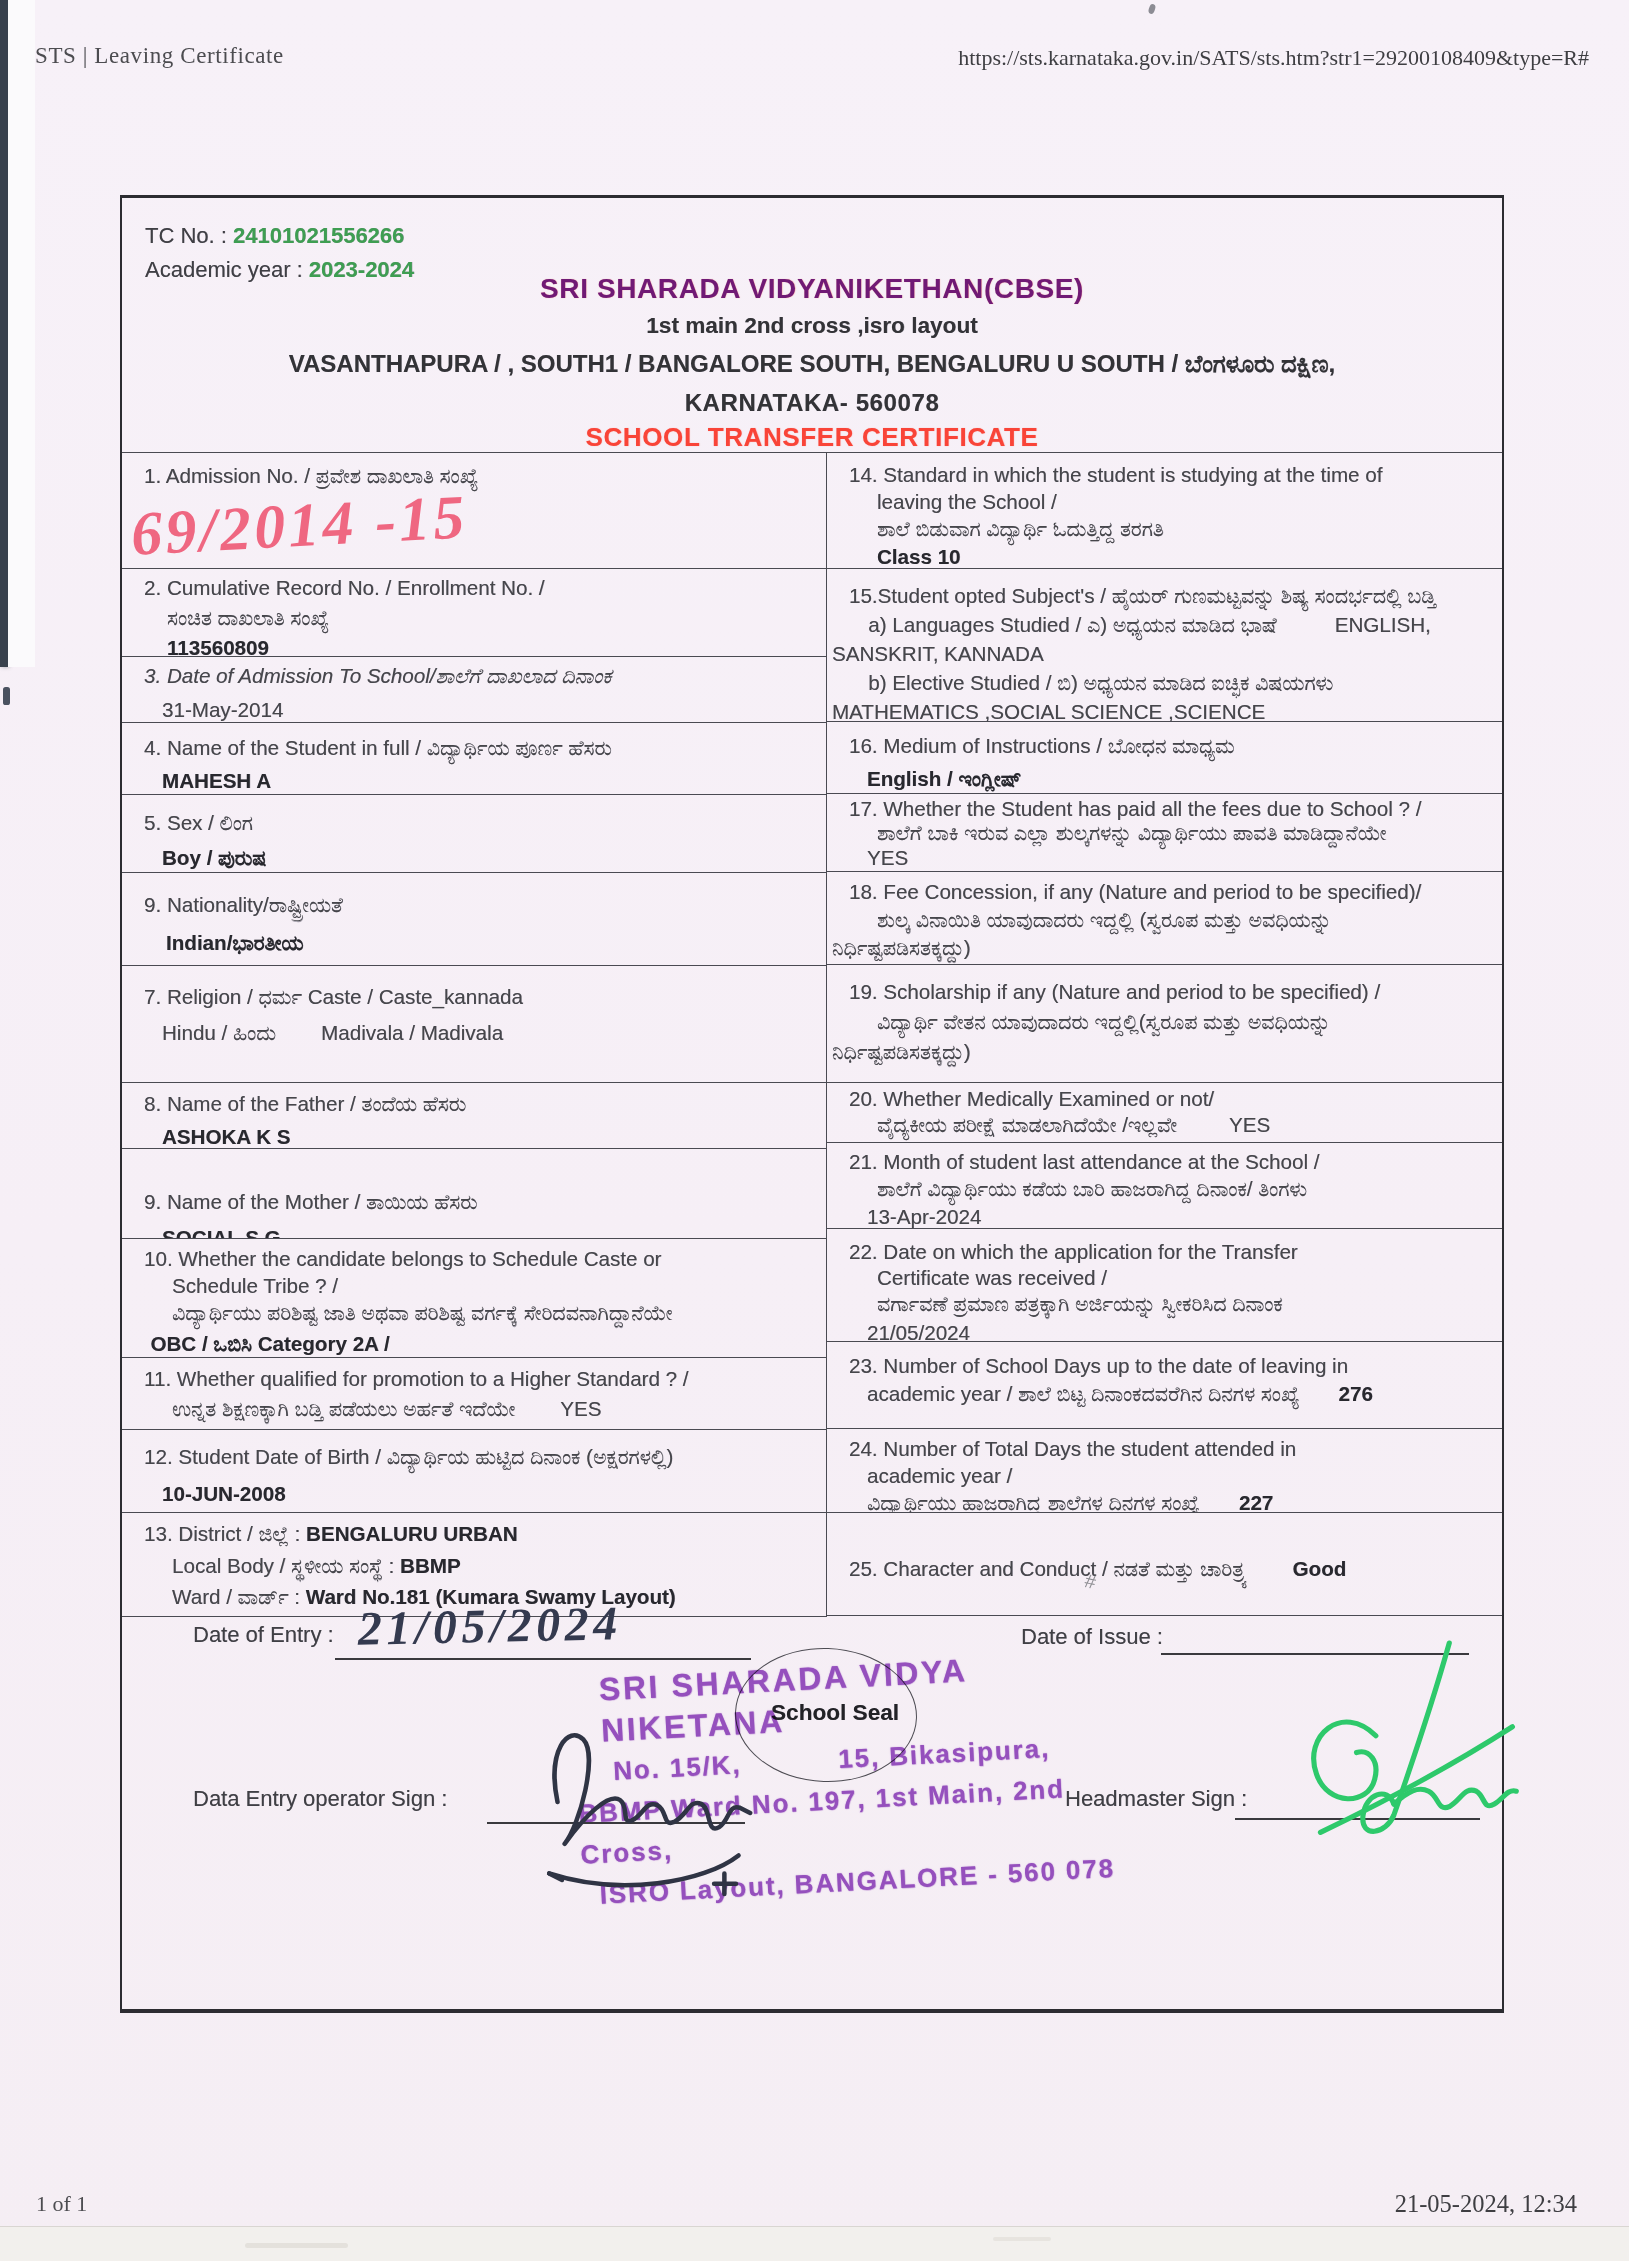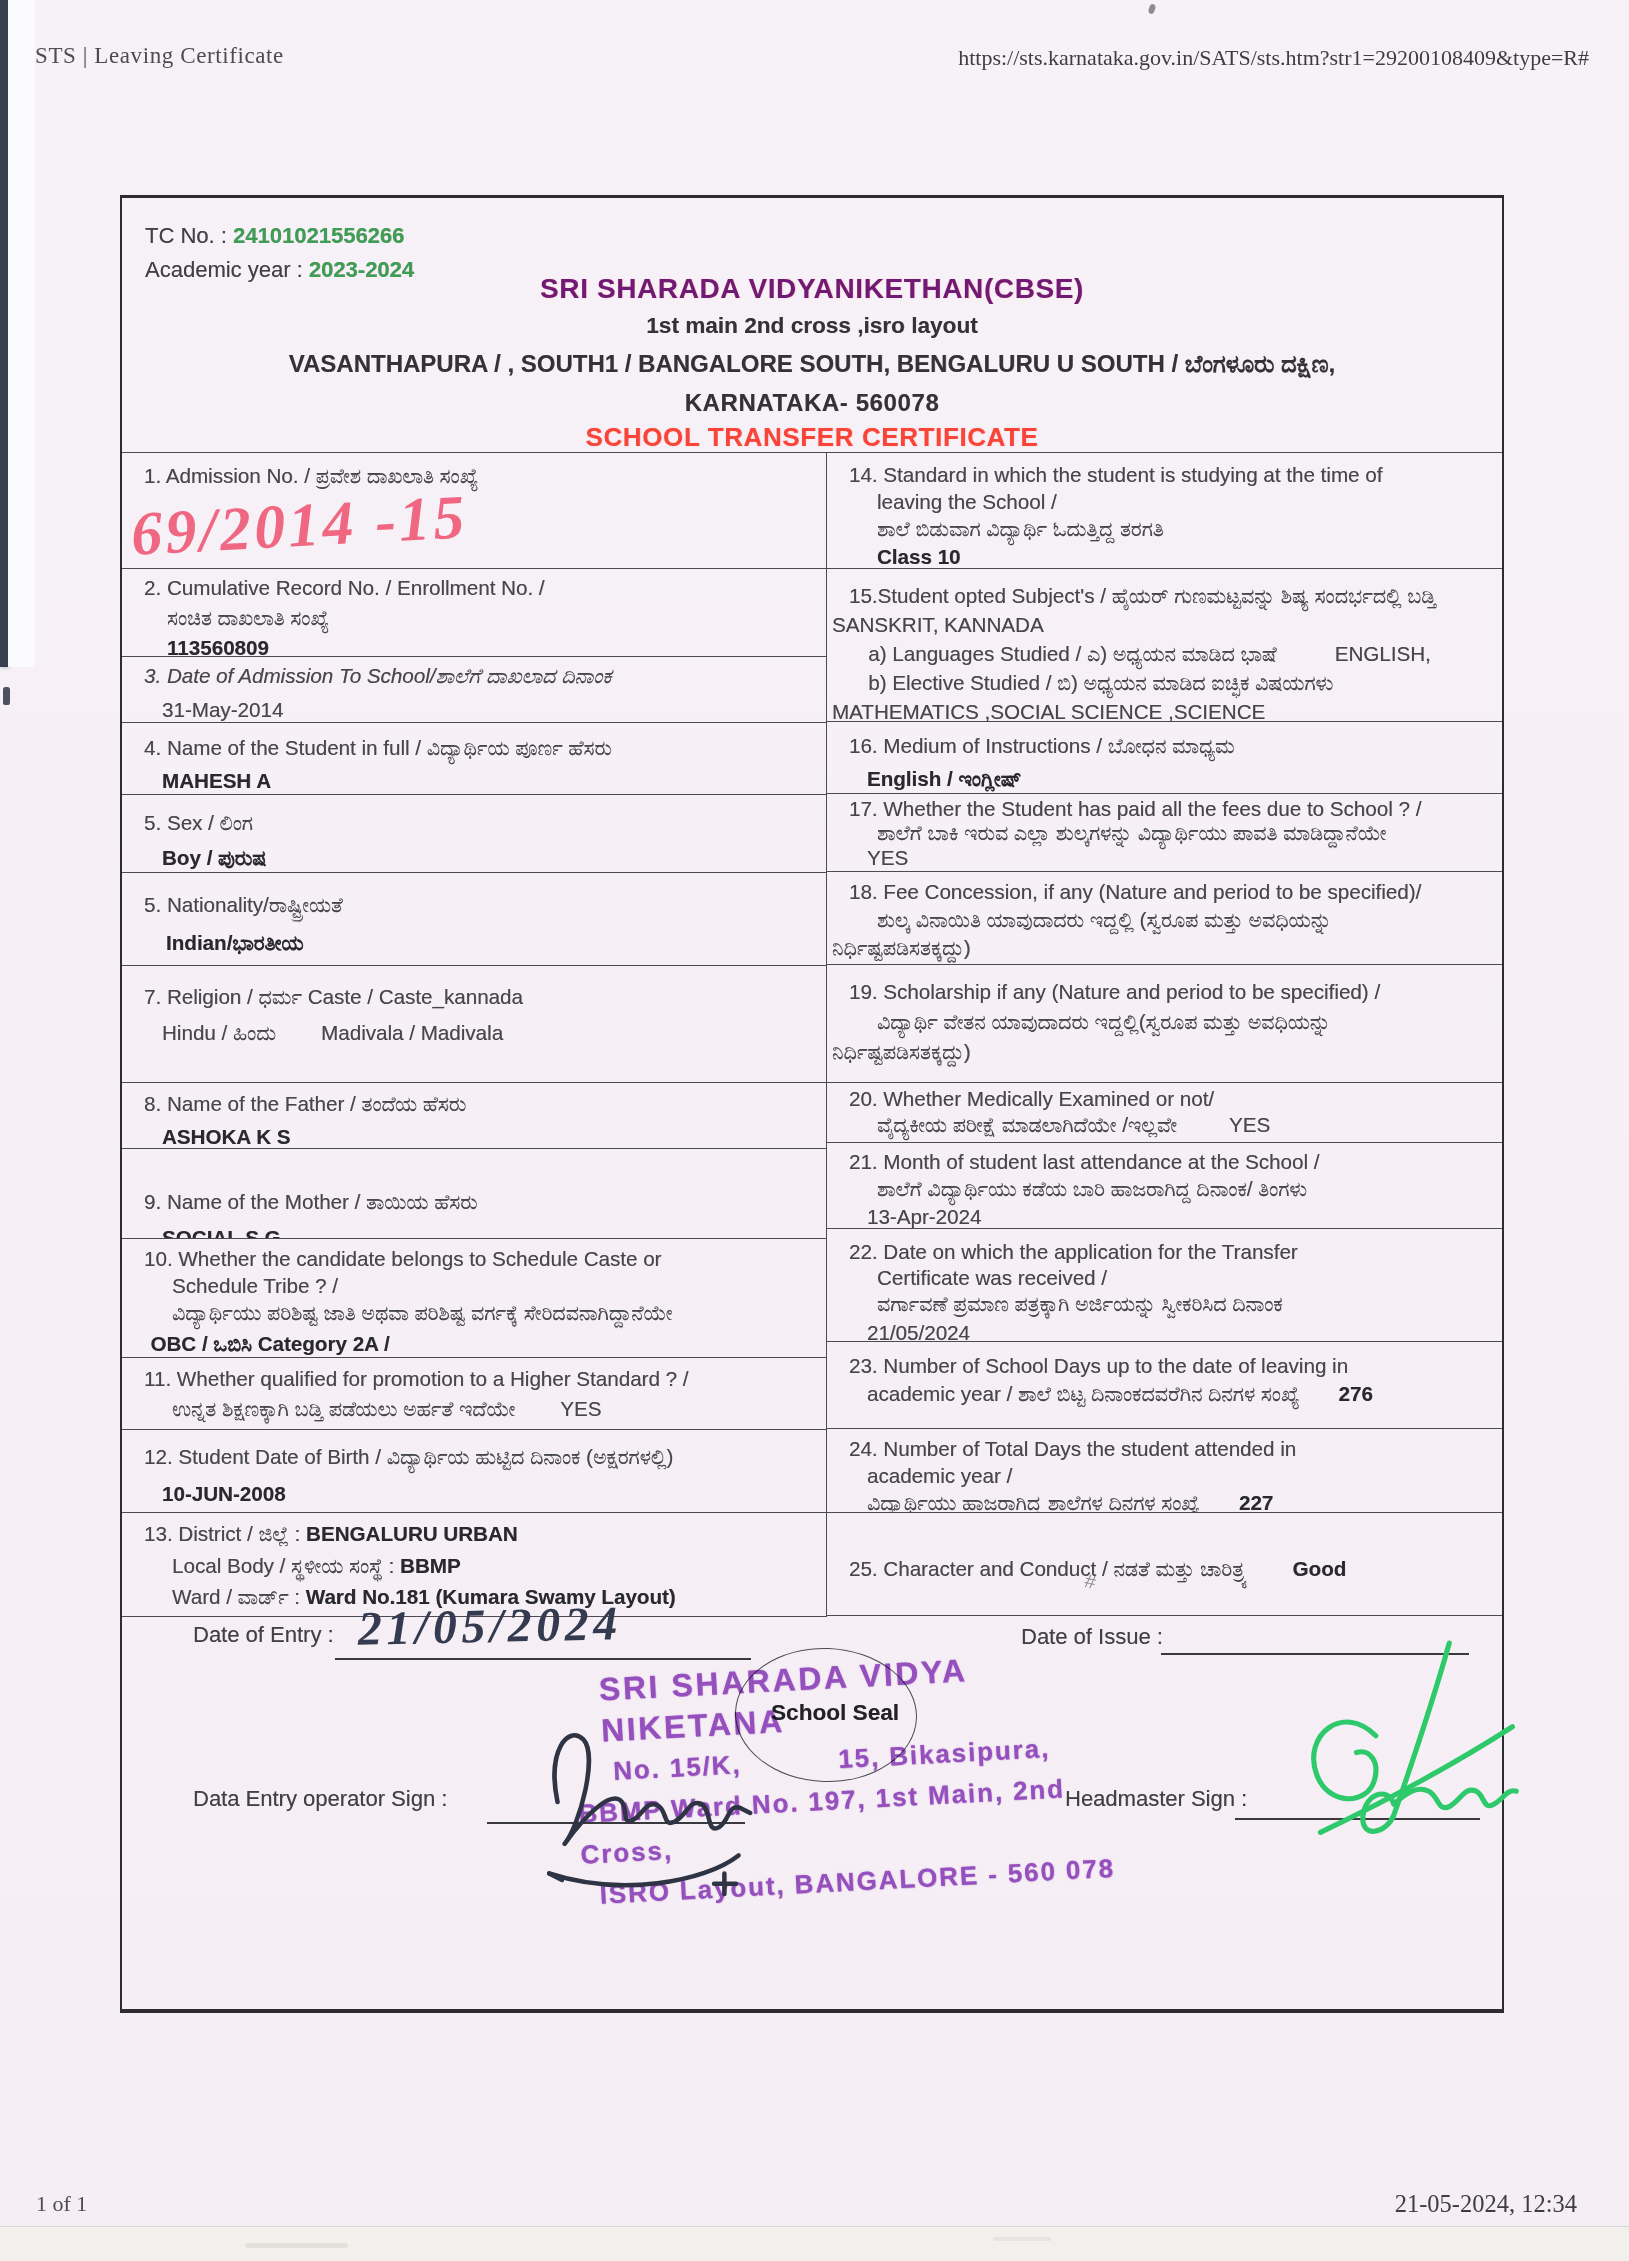--- a/index.html
+++ b/index.html
@@ -105,21 +105,21 @@
         </div>
         <div class="row" style="height: 72px; padding-top: 10.3px;">
           <div class="ln" style="line-height: 30px;"><span>4. Name of the Student in full / ವಿದ್ಯಾರ್ಥಿಯ ಪೂರ್ಣ ಹೆಸರು</span></div>
           <div class="ln" style="line-height: 30px; margin-left: 18px; margin-top: 2.6px;"><span class="b">MAHESH A</span></div>
         </div>
         <div class="row" style="height: 78px; padding-top: 13px;">
           <div class="ln" style="line-height: 30px;"><span>5. Sex / ಲಿಂಗ</span></div>
           <div class="ln" style="line-height: 30px; margin-left: 18px; margin-top: 5.2px;"><span class="b">Boy / ಪುರುಷ</span></div>
         </div>
         <div class="row" style="height: 93px; padding-top: 17px;">
-          <div class="ln" style="line-height: 30px;"><span>5. Nationality/ರಾಷ್ಟ್ರೀಯತೆ</span></div>
+          <div class="ln" style="line-height: 30px;"><span>9. Nationality/ರಾಷ್ಟ್ರೀಯತೆ</span></div>
           <div class="ln" style="line-height: 30px; margin-left: 22px; margin-top: 7.7px;"><span class="b">Indian/ಭಾರತೀಯ</span></div>
         </div>
         <div class="row" style="height: 117px; padding-top: 15.5px;">
           <div class="ln" style="line-height: 30px;"><span>7. Religion / ಧರ್ಮ  Caste / Caste_kannada</span></div>
           <div class="ln" style="line-height: 30px; margin-left: 18px; margin-top: 6.4px;"><span>Hindu / ಹಿಂದು</span><span style="margin-left: 45px;">Madivala / Madivala</span></div>
         </div>
         <div class="row" style="height: 66px; padding-top: 6.4px;">
           <div class="ln" style="line-height: 30px;"><span>8. Name of the Father / ತಂದೆಯ ಹೆಸರು</span></div>
           <div class="ln" style="line-height: 30px; margin-left: 18px; margin-top: 2.6px;"><span class="b">ASHOKA K S</span></div>
         </div>
@@ -149,22 +149,22 @@
       </div>
     <div class="col-r" id="right-col">
         <div class="row" style="height: 116px; padding-top: 7.7px;">
           <div class="ln" style="line-height: 27px;"><span>14. Standard in which the student is studying at the time of</span></div>
           <div class="ln" style="line-height: 27px; margin-left: 28px;"><span>leaving the School /</span></div>
           <div class="ln" style="line-height: 27px; margin-left: 28px;"><span>ಶಾಲೆ ಬಿಡುವಾಗ ವಿದ್ಯಾರ್ಥಿ ಓದುತ್ತಿದ್ದ ತರಗತಿ</span></div>
           <div class="ln" style="line-height: 27px; margin-left: 28px; margin-top: 1.3px;"><span class="b">Class 10</span></div>
         </div>
         <div class="row" style="height: 153px; padding-top: 11.6px;">
           <div class="ln" style="line-height: 29px;"><span>15.Student opted Subject's / ಹೈಯರ್ ಗುಣಮಟ್ಟವನ್ನು ಶಿಷ್ಯ ಸಂದರ್ಭದಲ್ಲಿ ಬಡ್ತಿ</span></div>
+          <div class="ln" style="line-height: 29px; margin-left: 19.3px;"><span>a) Languages Studied / ಎ) ಅಧ್ಯಯನ ಮಾಡಿದ ಭಾಷೆ</span><span style="margin-left: 58px;">ENGLISH,</span></div>
           <div class="ln" style="line-height: 29px; margin-left: -17px;"><span>SANSKRIT, KANNADA</span></div>
-          <div class="ln" style="line-height: 29px; margin-left: 19.3px;"><span>a) Languages Studied / ಎ) ಅಧ್ಯಯನ ಮಾಡಿದ ಭಾಷೆ</span><span style="margin-left: 58px;">ENGLISH,</span></div>
           <div class="ln" style="line-height: 29px; margin-left: 19.3px;"><span>b) Elective Studied / ಬಿ) ಅಧ್ಯಯನ ಮಾಡಿದ ಐಚ್ಛಿಕ ವಿಷಯಗಳು</span></div>
           <div class="ln" style="line-height: 29px; margin-left: -17px;"><span>MATHEMATICS ,SOCIAL SCIENCE ,SCIENCE</span></div>
         </div>
         <div class="row" style="height: 72px; padding-top: 9px;">
           <div class="ln" style="line-height: 30px;"><span>16. Medium of Instructions / ಬೋಧನ ಮಾಧ್ಯಮ</span></div>
           <div class="ln" style="line-height: 30px; margin-left: 18px; margin-top: 2.6px;"><span class="b">English / ಇಂಗ್ಲೀಷ್</span></div>
         </div>
         <div class="row" style="height: 78px; padding-top: 2.6px;">
           <div class="ln" style="line-height: 24.5px;"><span>17. Whether the Student has paid all the fees due to School ? /</span></div>
           <div class="ln" style="line-height: 24.5px; margin-left: 28px;"><span>ಶಾಲೆಗೆ ಬಾಕಿ ಇರುವ ಎಲ್ಲಾ ಶುಲ್ಕಗಳನ್ನು ವಿದ್ಯಾರ್ಥಿಯು ಪಾವತಿ ಮಾಡಿದ್ದಾನೆಯೇ</span></div>

